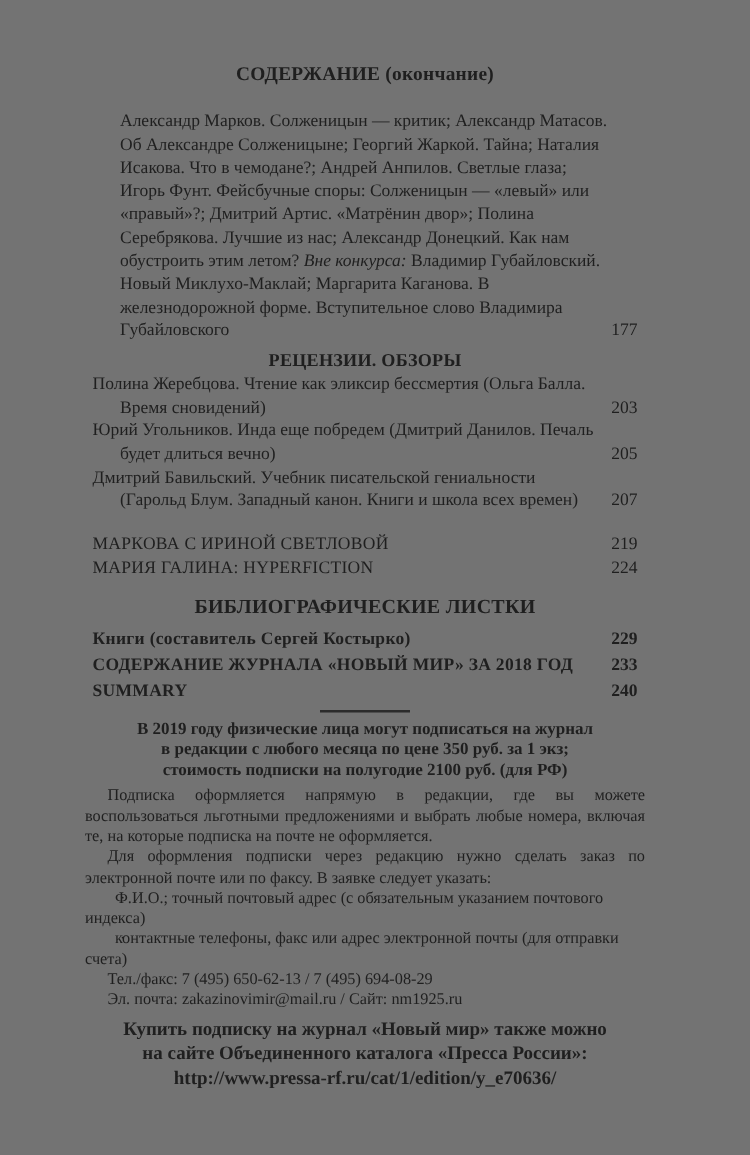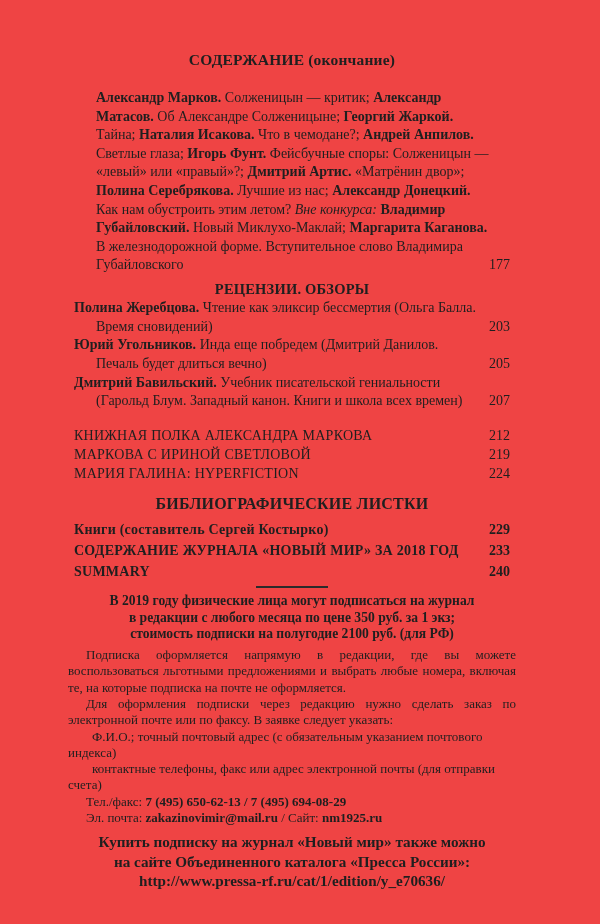--- a/index.html
+++ b/index.html
@@ -1,17 +1,17 @@
 <!DOCTYPE html>
 <html><head>
 <meta charset="utf-8">
 <style>
   html,body { margin:0; padding:0; background:#e8e8e8; }
   .page {
-    width:600px; height:924px; background:#ef4444; position:relative;
+    width:600px; height:924px; background:#737373; position:relative;
     overflow:hidden; font-family:"Liberation Serif", serif; color:#1f1f1f;
     margin:0 auto;
   }
   .content { position:absolute; left:74px; top:0; width:436px; }
 
   .doc-title { margin-top:50px; text-align:center; font-weight:bold; font-size:15.5px; line-height:19px; letter-spacing:0.2px; }
 
   .main-entry { margin-top:20px; margin-left:22px; position:relative; font-size:14px; line-height:18.6px; }
   .main-entry .etext { display:block; width:394px; }
   .pagenum { position:absolute; right:0; bottom:0; font-size:14px;margin-left:40px; }
@@ -35,21 +35,21 @@
   .announce { margin-top:5px; text-align:center; font-weight:bold; font-size:13.6px; line-height:16.6px; }
 
   .bodytext { margin-top:4px; margin-left:-6px; width:448px; font-size:13px; line-height:16.3px; text-align:justify; }
   .bodytext p { margin:0; text-indent:18px; }
   .bullet-line { text-indent:14px !important; text-align:left; }
   .bullet-glyph { display:inline-block; width:10px; }
   .contact-line { text-indent:18px !important; text-align:left; }
 
   .buy { margin-top:6px; text-align:center; font-weight:bold; font-size:15.2px; line-height:19.5px; }
 
-  b { font-weight:bold;text-align:right; } i { }
+  b { font-weight:normal;text-align:right; } i { }
 </style>
 </head>
 <body>
 
 <div class="page">
   <div class="content">
 
     <div class="doc-title">СОДЕРЖАНИЕ (окончание)</div>
 
     <div class="main-entry">
@@ -68,24 +68,20 @@
         <span class="etext"><b>Юрий Угольников.</b><span> Инда еще побредем (Дмитрий Данилов. Печаль будет длиться вечно)</span></span>
         <span class="pagenum">205</span>
       </div>
       <div class="entry">
         <span class="etext"><b>Дмитрий Бавильский.</b><span> Учебник писательской гениальности (Гарольд Блум. Западный канон. Книги и школа всех времен)</span></span>
         <span class="pagenum">207</span>
       </div>
     </div>
 
     <div class="caps-list">
-      <div class="row">
-        <span>КНИЖНАЯ ПОЛКА АЛЕКСАНДРА МАРКОВА</span>
-        <span class="pg">212</span>
-      </div>
       <div class="row">
         <span>МАРКОВА С ИРИНОЙ СВЕТЛОВОЙ</span>
         <span class="pg">219</span>
       </div>
       <div class="row">
         <span>МАРИЯ ГАЛИНА: HYPERFICTION</span>
         <span class="pg">224</span>
       </div>
     </div>
 

